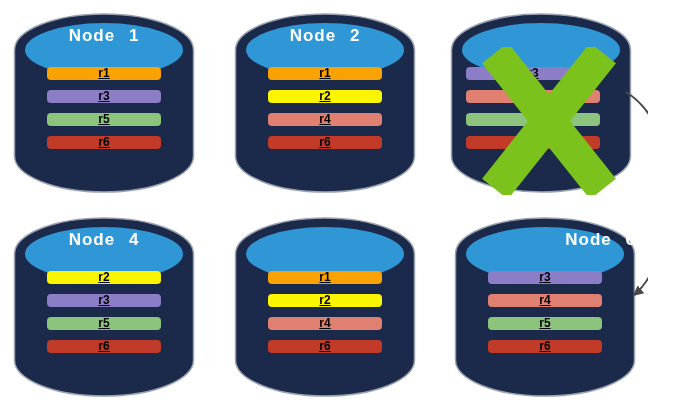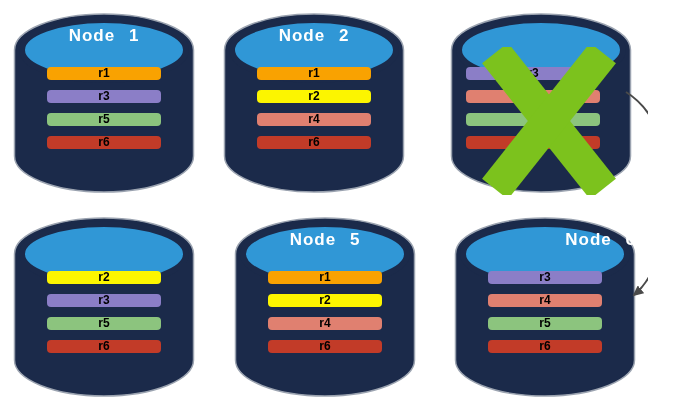--- a/index.html
+++ b/index.html
@@ -7,21 +7,21 @@
     position:relative;width:648px;height:402px;background:#ffffff;overflow:hidden;
     font-family:"Liberation Sans","DejaVu Sans",sans-serif;
     border-radius:12px;
   }
   .node{position:absolute;width:182px;height:190px;}
   .node svg.cyl{position:absolute;left:0;top:0;}
   .node-title{
     position:absolute;left:0;top:16px;width:100%;height:24px;line-height:24px;
     text-align:center;font-size:17px;font-weight:bold;letter-spacing:1px;word-spacing:8px;
   }
-  .bars{position:absolute;left:34px;top:59px;width:114px;}
+  .bars{position:absolute;left:34px;top:59px;width:114px;text-decoration:underline;}
   .node.wide-bars .bars{left:16px;width:134px;}
   .bar{
     height:13px;line-height:13px;margin-bottom:10px;border-radius:4px;
     text-align:center;font-size:12px;font-weight:bold;color:#000;
   }
   .overlay{position:absolute;pointer-events:none;}
   #failure-x{left:471px;top:47px;z-index:5;}
   #failover-arrow{left:556px;top:84px;z-index:4;}
 </style>
 </head>
@@ -36,21 +36,21 @@
     </svg>
     <div class="node-title" style="color: rgb(255, 255, 255);">Node 1</div>
     <div class="bars">
       <div class="bar" style="background: rgb(249, 162, 1);">r1</div>
       <div class="bar" style="background: rgb(139, 126, 199);">r3</div>
       <div class="bar" style="background: rgb(140, 196, 126);">r5</div>
       <div class="bar" style="background: rgb(194, 59, 40);">r6</div>
     </div>
   </div>
 
-  <div class="node" style="left:223px;top:8px">
+  <div class="node" style="left:234px;top:8px">
     <svg class="cyl" width="182" height="190" viewBox="0 0 182 190">
       <path d="M 1.5 42 A 89.5 36 0 0 1 180.5 42 L 180.5 148 A 89.5 36 0 0 1 1.5 148 Z" stroke-width="1.5" fill="#1B2A4A" stroke="#9BA3B0"></path>
       <ellipse cx="91" cy="42" rx="82" ry="30" stroke-width="6" fill="#3097D6" stroke="#1B2A4A"></ellipse>
     </svg>
     <div class="node-title" style="color: rgb(255, 255, 255);">Node 2</div>
     <div class="bars">
       <div class="bar" style="background: rgb(249, 162, 1);">r1</div>
       <div class="bar" style="background: rgb(252, 245, 0);">r2</div>
       <div class="bar" style="background: rgb(224, 128, 112);">r4</div>
       <div class="bar" style="background: rgb(194, 59, 40);">r6</div>
@@ -68,34 +68,34 @@
       <div class="bar" style="background: rgb(140, 196, 126);"></div>
       <div class="bar" style="background: rgb(194, 59, 40);"></div>
     </div>
   </div>
 
   <div class="node" style="left:13px;top:212px">
     <svg class="cyl" width="182" height="190" viewBox="0 0 182 190">
       <path d="M 1.5 42 A 89.5 36 0 0 1 180.5 42 L 180.5 148 A 89.5 36 0 0 1 1.5 148 Z" stroke-width="1.5" fill="#1B2A4A" stroke="#9BA3B0"></path>
       <ellipse cx="91" cy="42" rx="82" ry="30" stroke-width="6" fill="#3097D6" stroke="#1B2A4A"></ellipse>
     </svg>
+    <div class="node-title" style="color: rgb(255, 255, 255);">Node 4</div>
     <div class="bars">
       <div class="bar" style="background: rgb(252, 245, 0);">r2</div>
       <div class="bar" style="background: rgb(139, 126, 199);">r3</div>
       <div class="bar" style="background: rgb(140, 196, 126);">r5</div>
       <div class="bar" style="background: rgb(194, 59, 40);">r6</div>
     </div>
   </div>
 
   <div class="node" style="left:234px;top:212px">
     <svg class="cyl" width="182" height="190" viewBox="0 0 182 190">
       <path d="M 1.5 42 A 89.5 36 0 0 1 180.5 42 L 180.5 148 A 89.5 36 0 0 1 1.5 148 Z" stroke-width="1.5" fill="#1B2A4A" stroke="#9BA3B0"></path>
       <ellipse cx="91" cy="42" rx="82" ry="30" stroke-width="6" fill="#3097D6" stroke="#1B2A4A"></ellipse>
     </svg>
-    <div class="node-title" style="color: rgb(255, 255, 255);">Node 5</div>
     <div class="bars">
       <div class="bar" style="background: rgb(249, 162, 1);">r1</div>
       <div class="bar" style="background: rgb(252, 245, 0);">r2</div>
       <div class="bar" style="background: rgb(224, 128, 112);">r4</div>
       <div class="bar" style="background: rgb(194, 59, 40);">r6</div>
     </div>
   </div>
 
   <div class="node" style="left:454px;top:212px">
     <svg class="cyl" width="182" height="190" viewBox="0 0 182 190">

